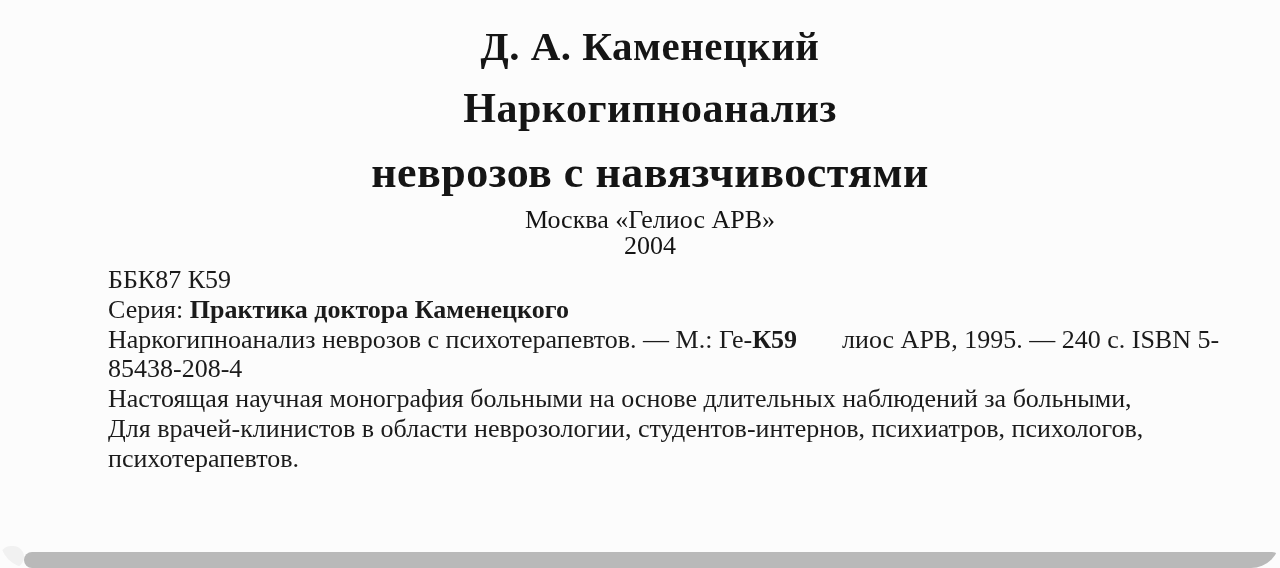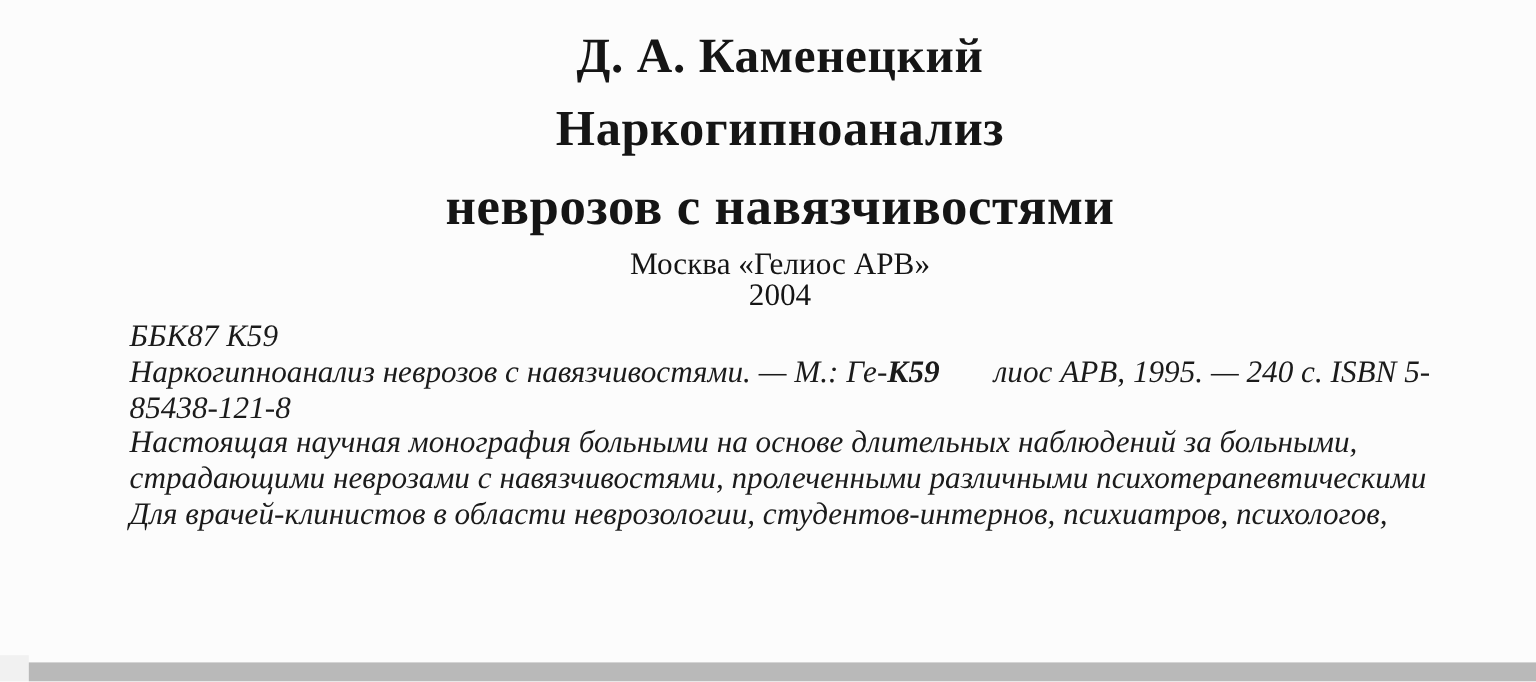--- a/index.html
+++ b/index.html
@@ -1,15 +1,15 @@
 <!DOCTYPE html>
 <html><head>
 <meta charset="utf-8">
 <style>
-  * { margin: 0; padding: 0; box-sizing: border-box; }
+  * { margin: 0; padding: 0; box-sizing: border-box; border-radius: 29px; }
   html, body { width: 1280px; height: 568px; overflow: hidden; }
   body { font-family: "Liberation Serif", "DejaVu Serif", serif; background: #fcfcfc; }
 
   .screen {
     position: absolute; left: 0; top: 0;
     width: 1280px; height: 568px;
     background: #fcfcfc;
     color: #1f1f1f;
     overflow: hidden;
   }
@@ -33,21 +33,21 @@
   
   .body-block {
     position: absolute;
     left: 108px; top: 265px;
     width: 1120px;
     font-size: 26px;
     line-height: 29.8px;
     color: #1b1b1b;
     white-space: nowrap;
   }
-  .body-block .line { height: 29.8px; font-style: italic; }
+  .body-block .line { height: 29.8px; }
   .bold { font-weight: bold; }
   .card-gap { display: inline-block; width: 45px; }
 
   
   .scroll-corner {
     position: absolute; left: 0; top: 546px;
     width: 24px; height: 22px;
     background: #f1f1f1;
   }
   .scroll-track {
@@ -66,39 +66,42 @@
   <div class="center-line t-title2">неврозов с навязчивостями</div>
   <div class="center-line t-pub">Москва «Гелиос АРВ»</div>
   <div class="center-line t-year">2004</div>
 
   <div class="body-block">
 
     <div class="line">
       <span>ББК87 К59</span>
     </div>
 
+    <div class="line">
+      <span>Серия: </span><span class="bold">Практика доктора Каменецкого</span>
+    </div>
 
 
     <div class="line">
-      <span>Наркогипноанализ неврозов с навязчивостями. — М.: Ге-</span><span class="bold">К59</span><span class="card-gap"></span><span>лиос АРВ, 1995. — 240 с. ISBN 5-</span>
+      <span>Наркогипноанализ неврозов с психотерапевтов. — М.: Ге-</span><span class="bold">К59</span><span class="card-gap"></span><span>лиос АРВ, 1995. — 240 с. ISBN 5-</span>
     </div>
 
     <div class="line">
-      <span>85438-121-8</span>
+      <span>85438-208-4</span>
     </div>
 
     <div class="line">
       <span>Настоящая научная монография больными на основе длительных наблюдений за больными,</span>
     </div>
-    <div class="line">
-      <span>страдающими неврозами с навязчивостями, пролеченными различными психотерапевтическими</span>
-    </div>
 
     <div class="line">
       <span>Для врачей-клинистов в области неврозологии, студентов-интернов, психиатров, психологов,</span>
+    </div>
+    <div class="line">
+      <span>психотерапевтов.</span>
     </div>
 
   </div>
 
   <div class="scroll-corner"></div>
   <div class="scroll-track"></div>
 
 </div>
 
 </body></html>

